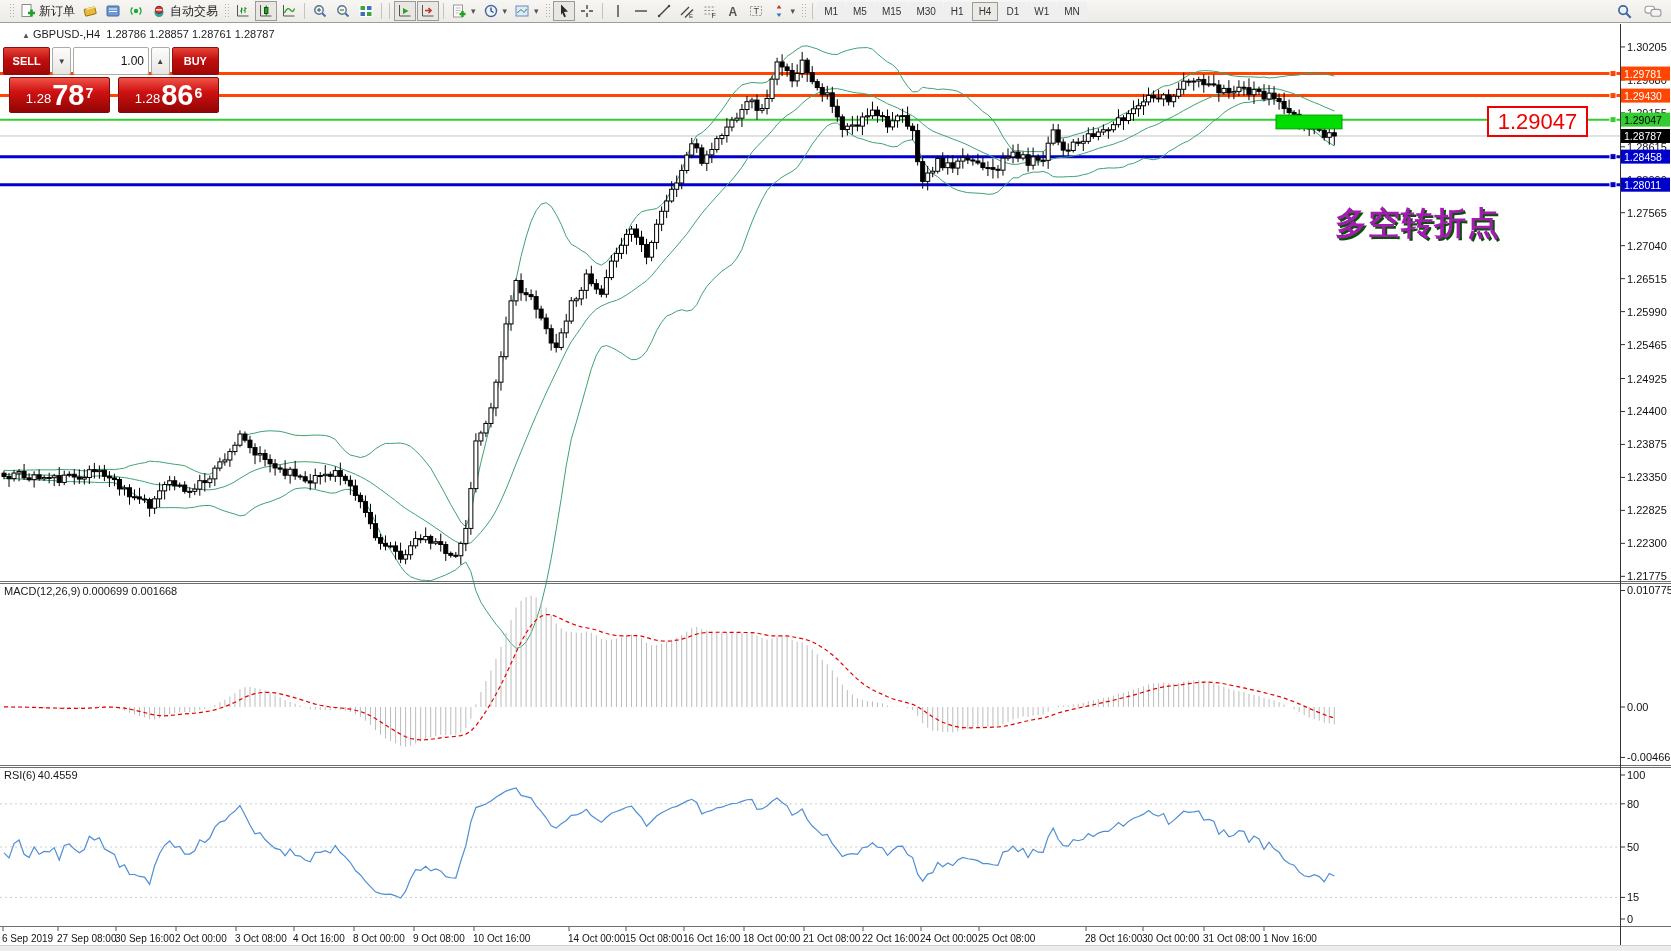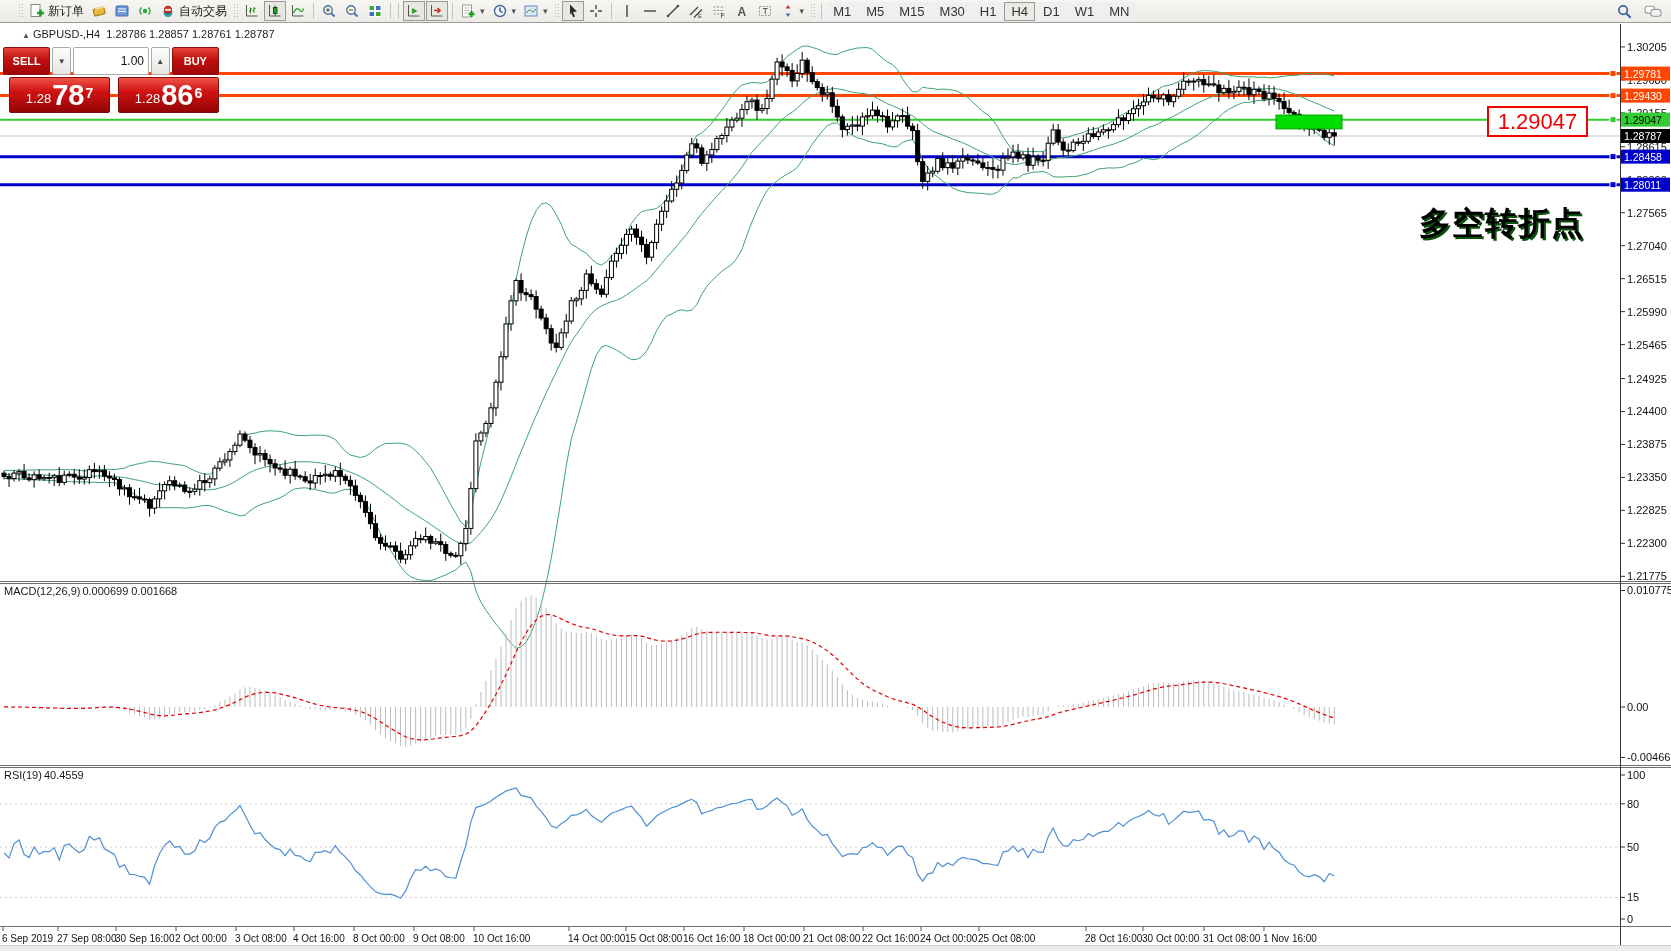--- a/index.html
+++ b/index.html
@@ -1,30 +1,30 @@
 <!DOCTYPE html>
 <html><head>
 <meta charset="utf-8">
 <style>
   html,body{margin:0;padding:0;width:1671px;height:951px;overflow:hidden;
     font-family:"Liberation Sans",sans-serif;background:#fff;}
   
   .toolbar{position:absolute;left:0;top:0;width:1671px;height:23px;
     background:linear-gradient(#f7f6f3,#edebe6);border-bottom:1px solid #9c9c9c;
-    display:flex;align-items:center;gap:1px;padding:0 16px;box-sizing:border-box;z-index:40;}
+    display:flex;align-items:center;gap:1px;padding:0 7px;box-sizing:border-box;z-index:40;}
   .grip{width:5px;height:16px;margin:0 2px;
     background-image:radial-gradient(#b5b3ad 35%,transparent 40%);background-size:3px 3px;}
   .sep{width:1px;height:16px;background:#c6c4bd;margin:0 3px;}
   .tbtn{border:1px solid transparent;background:transparent;height:20px;min-width:22px;
     display:flex;align-items:center;justify-content:center;gap:3px;padding:0 2px;
     font-family:"Liberation Sans",sans-serif;font-size:12px;color:#222;cursor:default;}
   .tbtn.active{border:1px solid #9a9a9a;background:#e9e7e2;}
   .tbtn svg{display:block;}
   .caret{font-size:9px;color:#555;margin-left:1px;}
-  .tf{font-size:13px;color:#333;min-width:26px;height:19px;display:flex;align-items:center;
+  .tf{font-size:10px;color:#333;min-width:26px;height:19px;display:flex;align-items:center;
     justify-content:center;border:1px solid transparent;}
   .tf.active{border:1px solid #9a9a9a;background:#eceae5;}
   .tb-right{position:absolute;right:8px;top:0;height:23px;display:flex;align-items:center;gap:10px;}
   
   #chart-svg{position:absolute;left:0;top:0;z-index:1;}
   .overlay{position:absolute;z-index:10;}
   .chart-title{left:22px;top:28px;font-size:11px;color:#1c1c1c;}
   .chart-title .tri{font-size:8px;color:#555;margin-right:3px;}
   
   .panel{left:3px;top:47px;width:216px;}
@@ -43,21 +43,21 @@
   .bigbtn .pfx{font-size:13px;line-height:20px;}
   .bigbtn .big{font-size:29px;line-height:28px;font-weight:bold;margin:0 1px;}
   .bigbtn .sup{font-size:14px;line-height:30px;align-self:flex-start;font-weight:bold;}
   
   .pane-label{font-size:11px;color:#1a1a1a;}
   .pane-label b{font-weight:normal;margin-right:2px;}
   
   .price-box{left:1487px;top:106px;width:97px;height:27px;border:2px solid #f00000;background:#fff;
     display:flex;align-items:center;justify-content:center;font-size:22px;color:#f00000;z-index:12;}
   
-  .cn-note{left:1419px;top:202px;font-size:32px;font-weight:bold;color:#000000;
+  .cn-note{left:1335px;top:202px;font-size:32px;font-weight:bold;color:#a21caf;
     text-shadow:2px 2px 0 #0a520a;letter-spacing:1px;white-space:nowrap;}
   .bottom-strip{position:absolute;left:0;bottom:0;width:1671px;height:5px;background:#ececec;
     border-top:1px solid #cfcfcf;z-index:5;}
 </style>
 </head>
 <body>
 
 <svg id="chart-svg" width="1671" height="951" xmlns="http://www.w3.org/2000/svg">
     <rect x="0" y="23" width="1671" height="923" fill="#ffffff"></rect>
     <line x1="0" y1="803.8" x2="1620" y2="803.8" stroke="#cdcdcd" stroke-dasharray="2 3"></line>
@@ -1226,18 +1226,18 @@
       <span class="big">86</span>
       <span class="sup">6</span>
     </div>
   </div>
 </div>
 
 <div class="overlay pane-label" style="left:4px;top:585px;">
   <b>MACD(12,26,9)</b><span>0.000699 0.001668</span>
 </div>
 <div class="overlay pane-label" style="left:4px;top:769px;">
-  <b>RSI(19)</b><span>40.4559</span>
+  <b>RSI(6)</b><span>40.4559</span>
 </div>
 
 <div class="overlay price-box">1.29047</div>
 <div class="overlay cn-note">多空转折点</div>
 <div class="bottom-strip"></div>
 
 </body></html>

